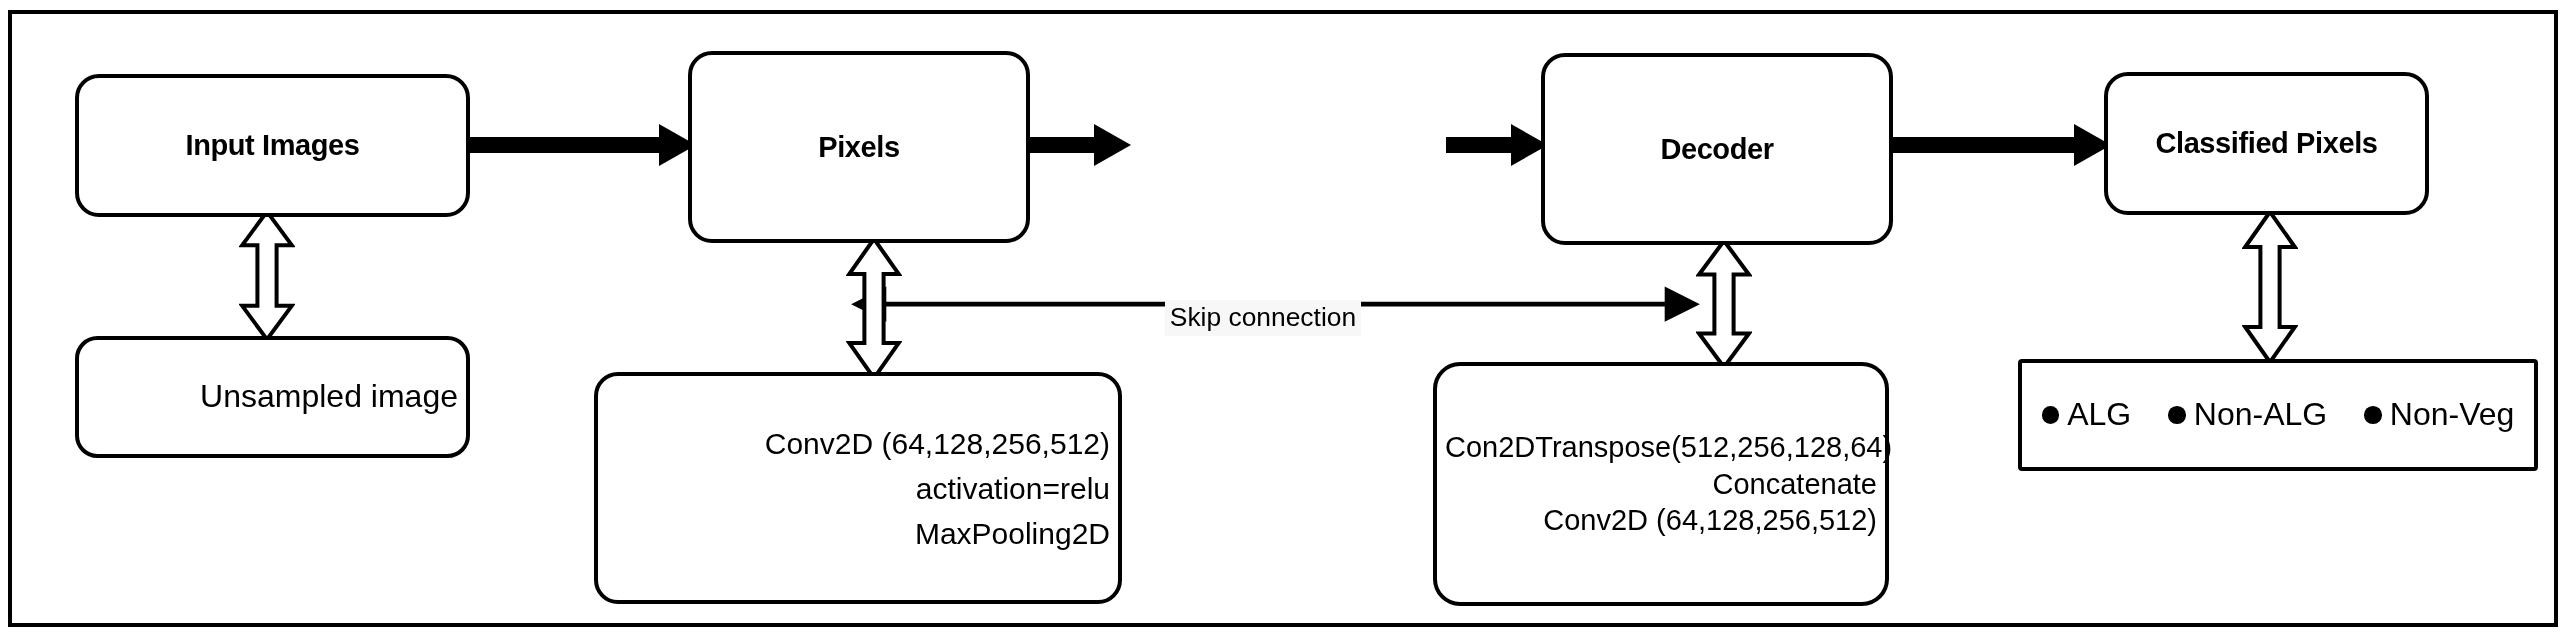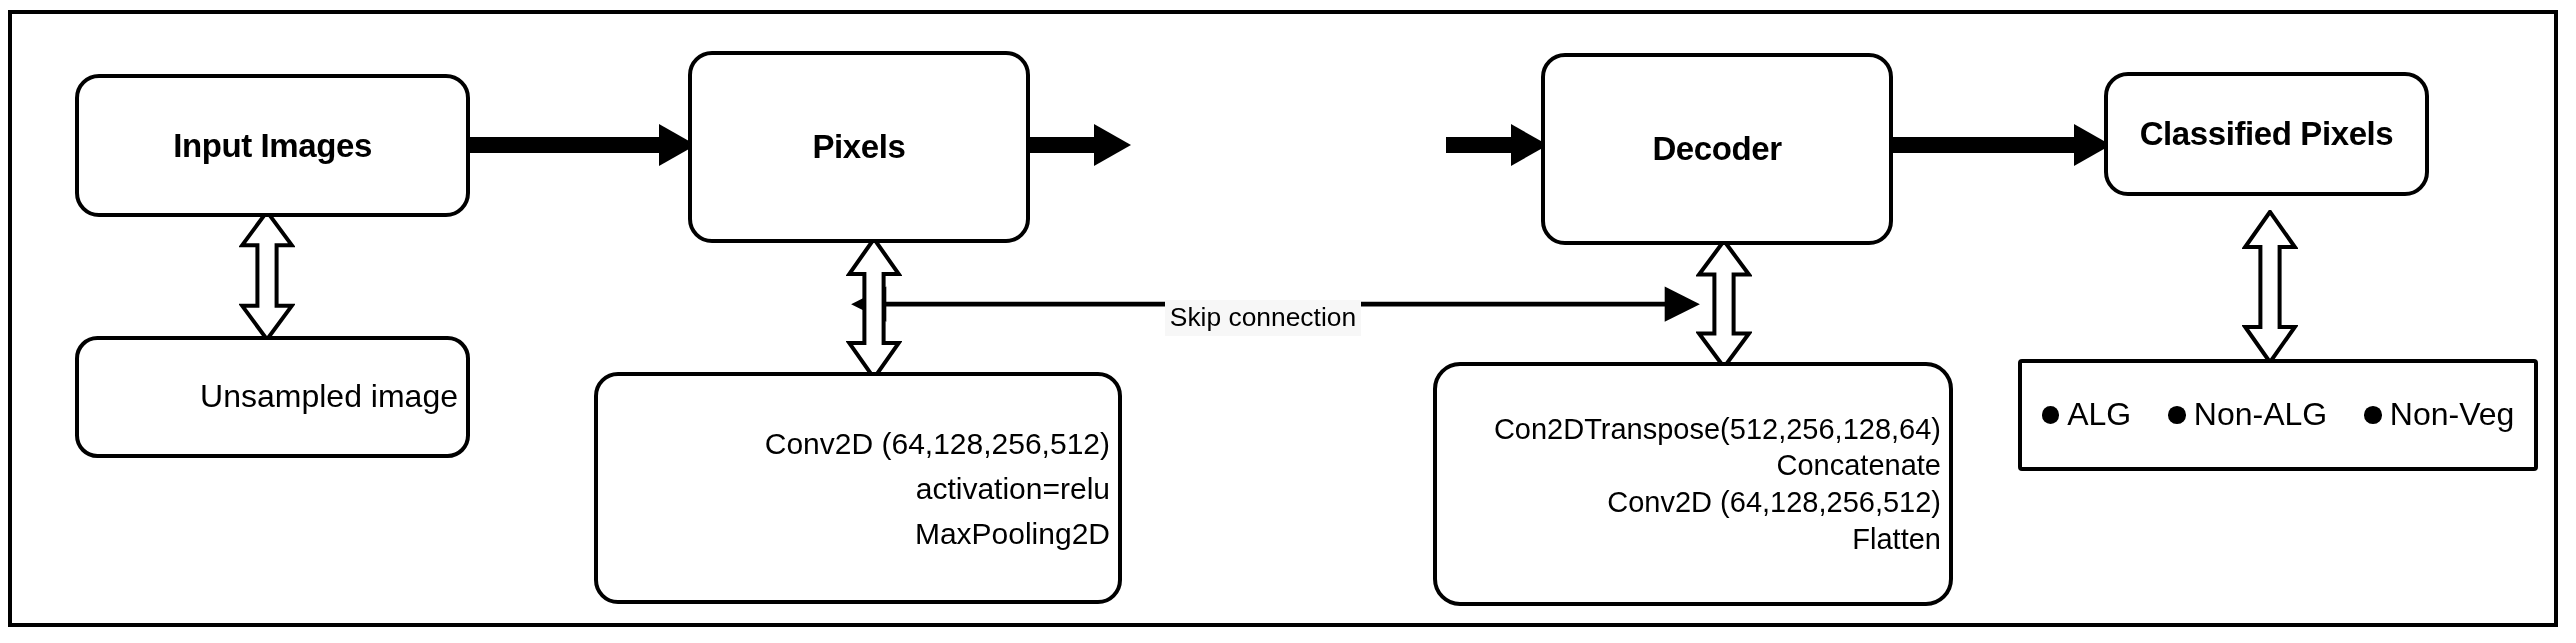--- a/index.html
+++ b/index.html
@@ -35,48 +35,48 @@
     background: #ffffff;
     display: flex;
     align-items: center;
     justify-content: center;
     text-align: center;
     color: #000000;
     z-index: 5;
   }
   .node.bold {
     font-weight: bold;
-    font-size: 33px;
+    font-size: 29px;
     letter-spacing: -0.4px;
   }
   .node.plain {
     font-weight: normal;
     font-size: 30px;
     line-height: 1.30;
     text-align: right;
   }
   .node .lines {
     width: 100%;
     padding: 0 8px;
     box-sizing: border-box;
   }
   .node .lines div { white-space: nowrap; }
 
   
   #node-input-images      { left: 75px;  top: 74px;  width: 395px; height: 143px; }
   #node-encoder           { left: 688px; top: 51px;  width: 342px; height: 192px; }
   #node-bottleneck        { left: 1124px;top: 77px;  width: 328px; height: 136px; }
   #node-decoder           { left: 1541px;top: 53px;  width: 352px; height: 192px; }
-  #node-classified-pixels { left: 2104px;top: 72px;  width: 325px; height: 124px; }
+  #node-classified-pixels { left: 2104px;top: 72px;  width: 325px; height: 143px; }
 
   
   #node-unsampled-image   { left: 75px;  top: 336px; width: 395px; height: 122px;
                             border-radius: 22.4px; }
   #node-encoder-detail    { left: 594px; top: 372px; width: 528px; height: 232px; }
-  #node-decoder-detail    { left: 1433px;top: 362px; width: 520px; height: 244px;
+  #node-decoder-detail    { left: 1433px;top: 362px; width: 456px; height: 244px;
                             border-radius: 27px; }
   #node-legend            { left: 2018px;top: 359px; width: 520px; height: 112px;
                             border-radius: 4px; }
 
   #node-decoder-detail .lines { font-size: 29px; line-height: 1.26; }
   #node-encoder-detail .lines { font-size: 30px; line-height: 1.50; }
   #node-unsampled-image .lines{ font-size: 32px; line-height: 1.22; }
 
   
   .legend-row {
@@ -188,21 +188,20 @@
       <div>activation=relu</div>
       <div>MaxPooling2D</div>
     </div>
   </div>
 
   <div class="node plain" id="node-decoder-detail">
     <div class="lines">
       <div>Con2DTranspose(512,256,128,64)</div>
       <div>Concatenate</div>
       <div>Conv2D (64,128,256,512)</div>
-      <div>Flatten</div>
     </div>
   </div>
 
   <div class="node plain" id="node-legend">
     <div class="legend-row">
       <span class="legend-item">
         <span class="legend-dot"></span>
         <span>ALG</span>
       </span>
       <span class="legend-item">

